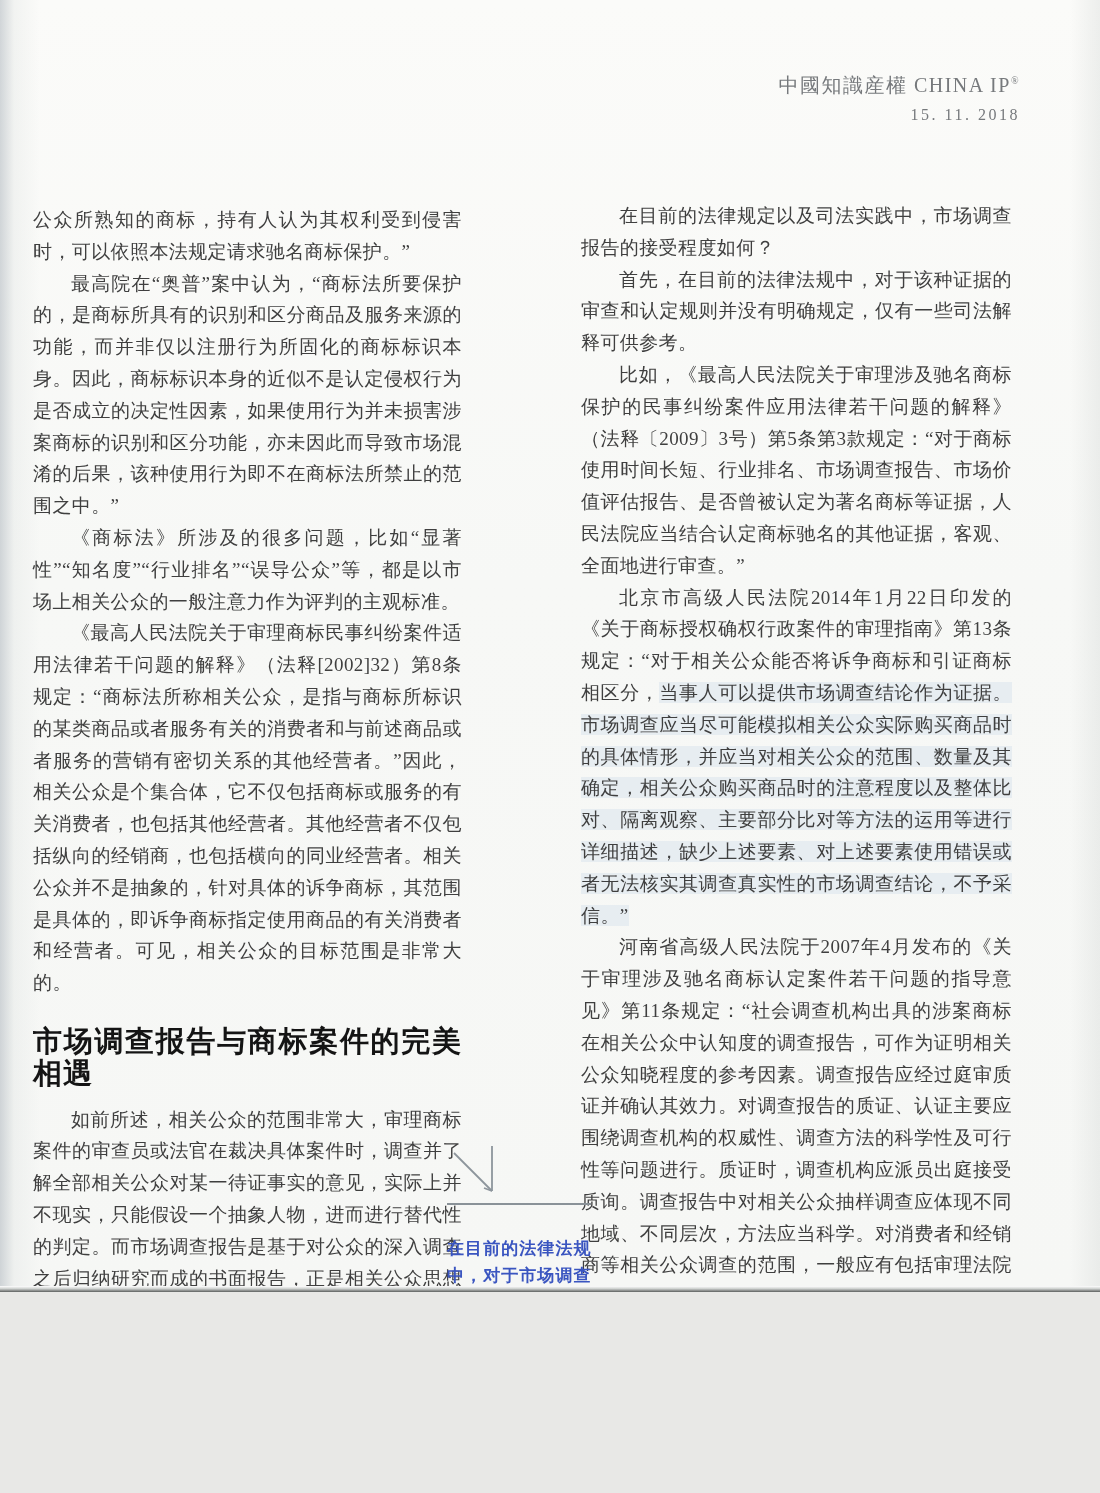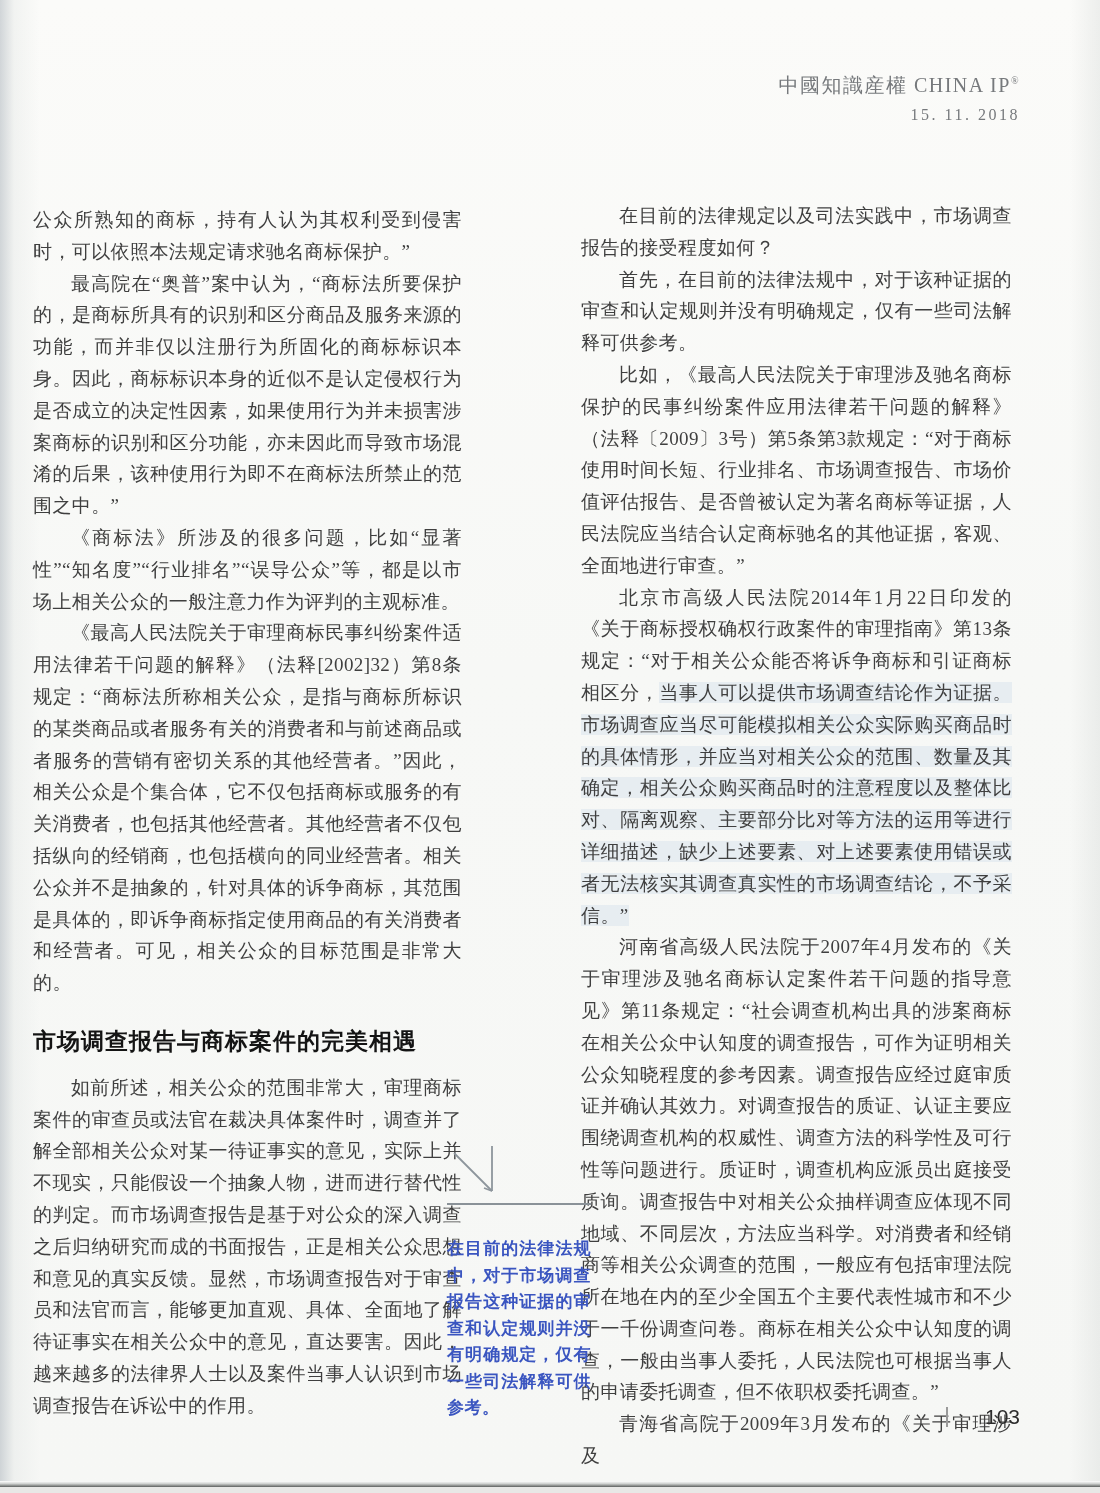--- a/index.html
+++ b/index.html
@@ -5,21 +5,21 @@
   :root {
     --accent: #3a55c0;
     --highlight: #e7edf1;
     --ink: #3f3f3f;
   }
   * { margin: 0; padding: 0; box-sizing: border-box; }
   html, body { background: #e8e8e6; }
   .page {
     position: relative;
     width: 1100px;
-    height: 1487px;
+    height: 1292px;
     margin: 0 auto;
     background:
       linear-gradient(90deg, rgba(174,182,189,0.55) 0px, rgba(223,227,226,0.35) 14px, rgba(250,250,248,0) 40px),
       linear-gradient(270deg, rgba(210,214,212,0.35) 0px, rgba(250,250,248,0) 30px),
       linear-gradient(180deg, #fbfbf9 0%, #f7f8f6 45%, #f6f7f5 100%);
     overflow: hidden;
     font-family: "Liberation Serif", serif;
     color: var(--ink);
   }
   .edge-bottom {
@@ -40,21 +40,21 @@
     line-height: 31.8px;
     letter-spacing: 0.4px;
   }
   .col-left  { left: 33px;  top: 204px; width: 429px; }
   .col-right { left: 581px; top: 200px; width: 431px; }
   .para { text-indent: 2em; }
   .para.no-indent { text-indent: 0; }
   .section-heading {
     font-family: "Liberation Sans", sans-serif;
     font-weight: bold;
-    font-size: 23px;
+    font-size: 29px;
     color: #141414;
     letter-spacing: 1px;
     margin: 27px 0 14px 0;
     text-indent: 0;
   }
   .hl { background: var(--highlight); }
   .callout {
     position: absolute; left: 447px; top: 1146px; width: 144px;
   }
   .callout svg { display: block; }

